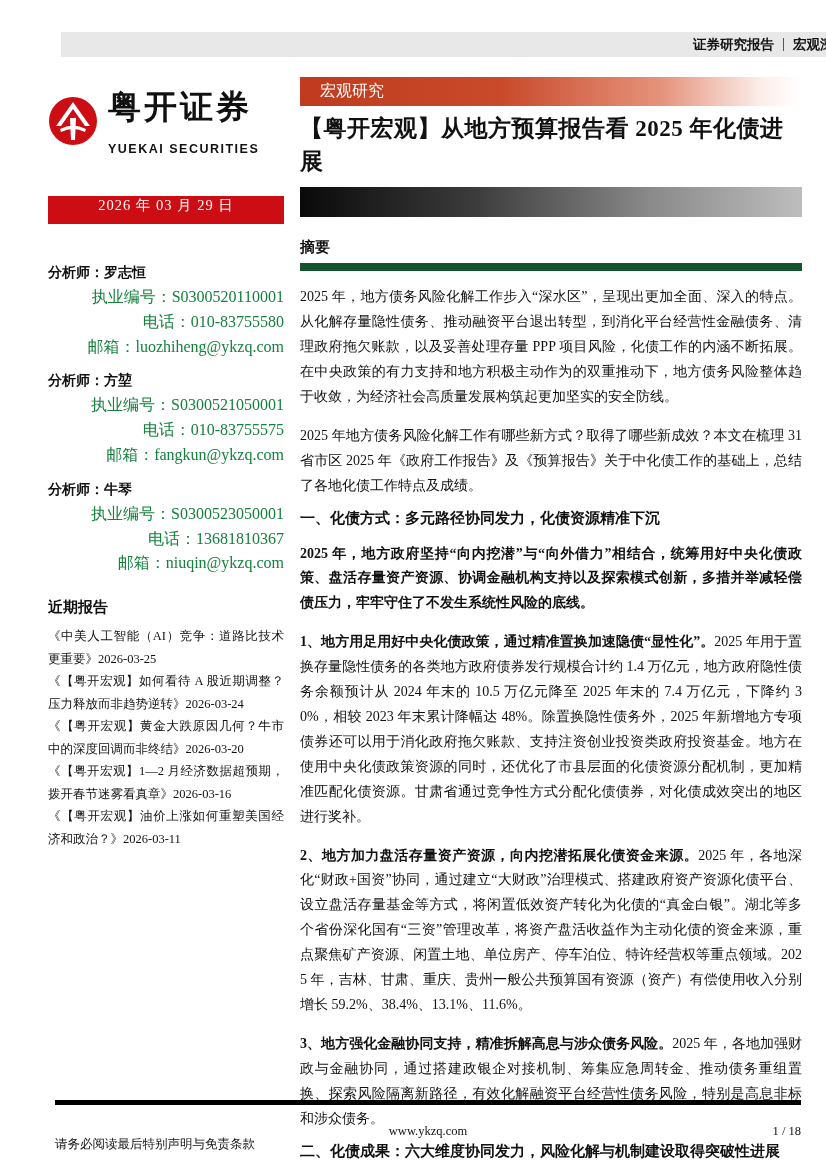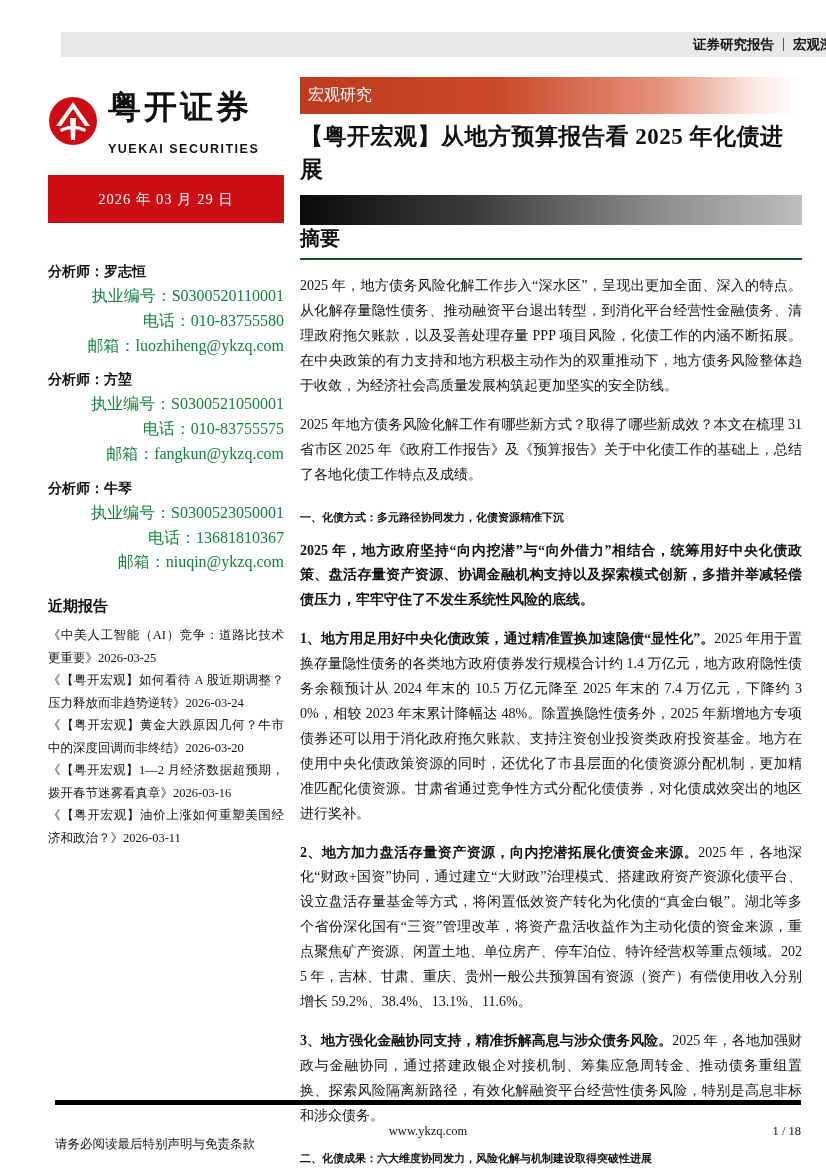--- a/index.html
+++ b/index.html
@@ -29,57 +29,57 @@
   .brand-logo { width: 50px; height: 50px; flex: 0 0 auto; }
   .brand-text .cn {
     font-size: 33px; font-weight: bold; letter-spacing: 3px;
     font-family: "Liberation Sans", sans-serif; white-space: nowrap;
   }
   .brand-text .en {
     font-size: 12.5px; font-weight: bold; letter-spacing: 1.5px;
     font-family: "Liberation Sans", sans-serif; margin-top: 12px; white-space: nowrap;
   }
   .date-box {
-    margin-top: 19px; height: 48px; background: #cc0d13; color: #fff;
-    display: flex; align-items: center; justify-content: center;
+    margin-top: 40px; height: 28px; background: #cc0d13; color: #fff;
+    display: flex; justify-content: center;
     font-size: 14.5px; letter-spacing: 1px;
   }
   .analysts { margin-top: 40px; }
   .analyst { margin-bottom: 13px; }
   .analyst .a-name { font-weight: bold; font-size: 14px; margin-bottom: 3px; }
   .analyst .a-line { font-size: 16px; line-height: 1.55; color: #15803d; text-align: right; }
   .recent { margin-top: 22px; }
   .recent-heading { font-weight: bold; font-size: 15px; margin-bottom: 8px; }
   .recent-item { font-size: 12.5px; line-height: 1.8; text-align: justify; }
 
   
   .right-col { position: absolute; left: 300px; top: 77px; width: 502px; }
   .banner {
-    height: 37px; color: #fff; font-size: 16px;
-    display: flex; align-items: center; padding-left: 8px;
+    height: 29px; color: #fff; font-size: 16px;
+    display: flex; align-items: center; padding-left: 20px;
     background: linear-gradient(90deg, #bf3a1e 0%, #c94a2b 40%, #e5937c 72%, #fbeeea 92%, #ffffff 100%);
   }
   .doc-title {
     margin-top: 7px; font-size: 23px; font-weight: bold; line-height: 1.42;
     letter-spacing: 0.5px;
   }
   .black-bar {
     margin-top: 9px; height: 30px;
     background: linear-gradient(90deg, #0a0a0a 0%, #3c3c3c 35%, #8a8a8a 70%, #bdbdbd 100%);
   }
   .abstract-heading {
-    font-weight: bold; font-size: 20px;
-    border-bottom: 2px solid #14532d; padding-bottom: 6px;
+    margin-top: 21px; font-weight: bold; font-size: 15px;
+    border-bottom: 8px solid #14532d; padding-bottom: 6px;
   }
   .para {
     font-size: 14px; line-height: 1.78; text-align: justify; margin-top: 14px;
     word-break: break-all;
   }
   .para.bold { font-weight: bold; }
-  .sec-heading { margin-top: 22px; font-size: 11px; font-weight: bold; }
+  .sec-heading { margin-top: 10px; font-size: 15px; font-weight: bold; }
   .lead-bold { font-weight: bold; }
 
   
   .footer-rule {
     position: absolute; left: 55px; top: 1100px; width: 746px; height: 5px;
     background: #000;
   }
   .footer-row {
     position: absolute; left: 55px; top: 1109px; width: 746px;
     display: flex; align-items: center; font-size: 12.5px;

